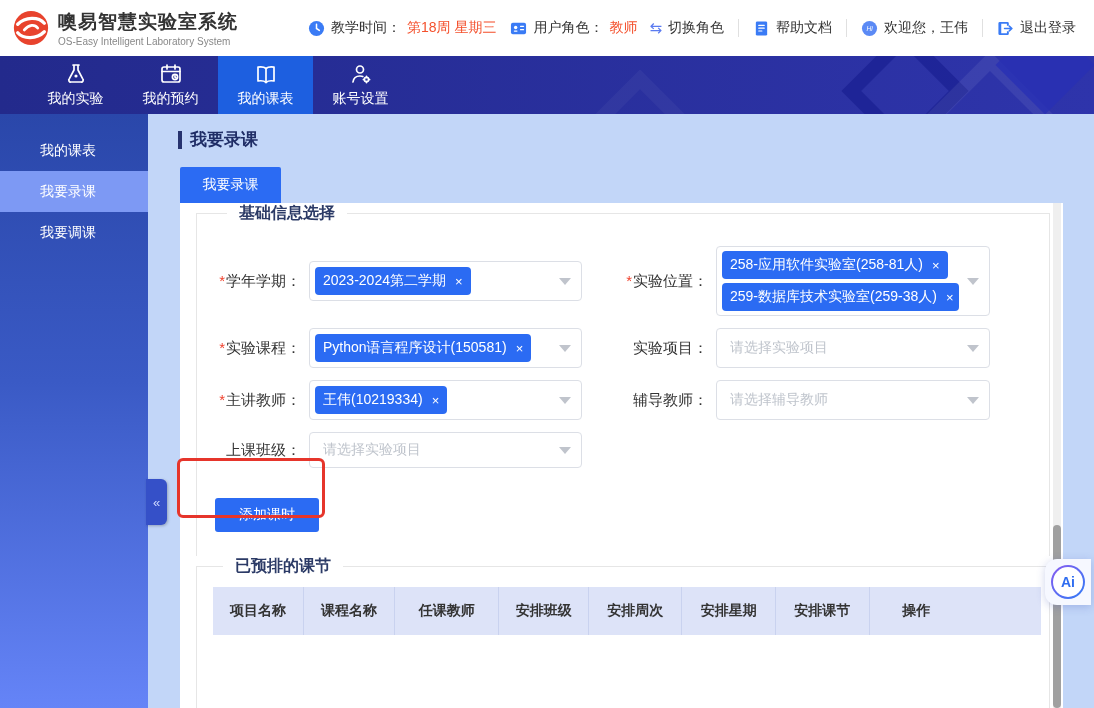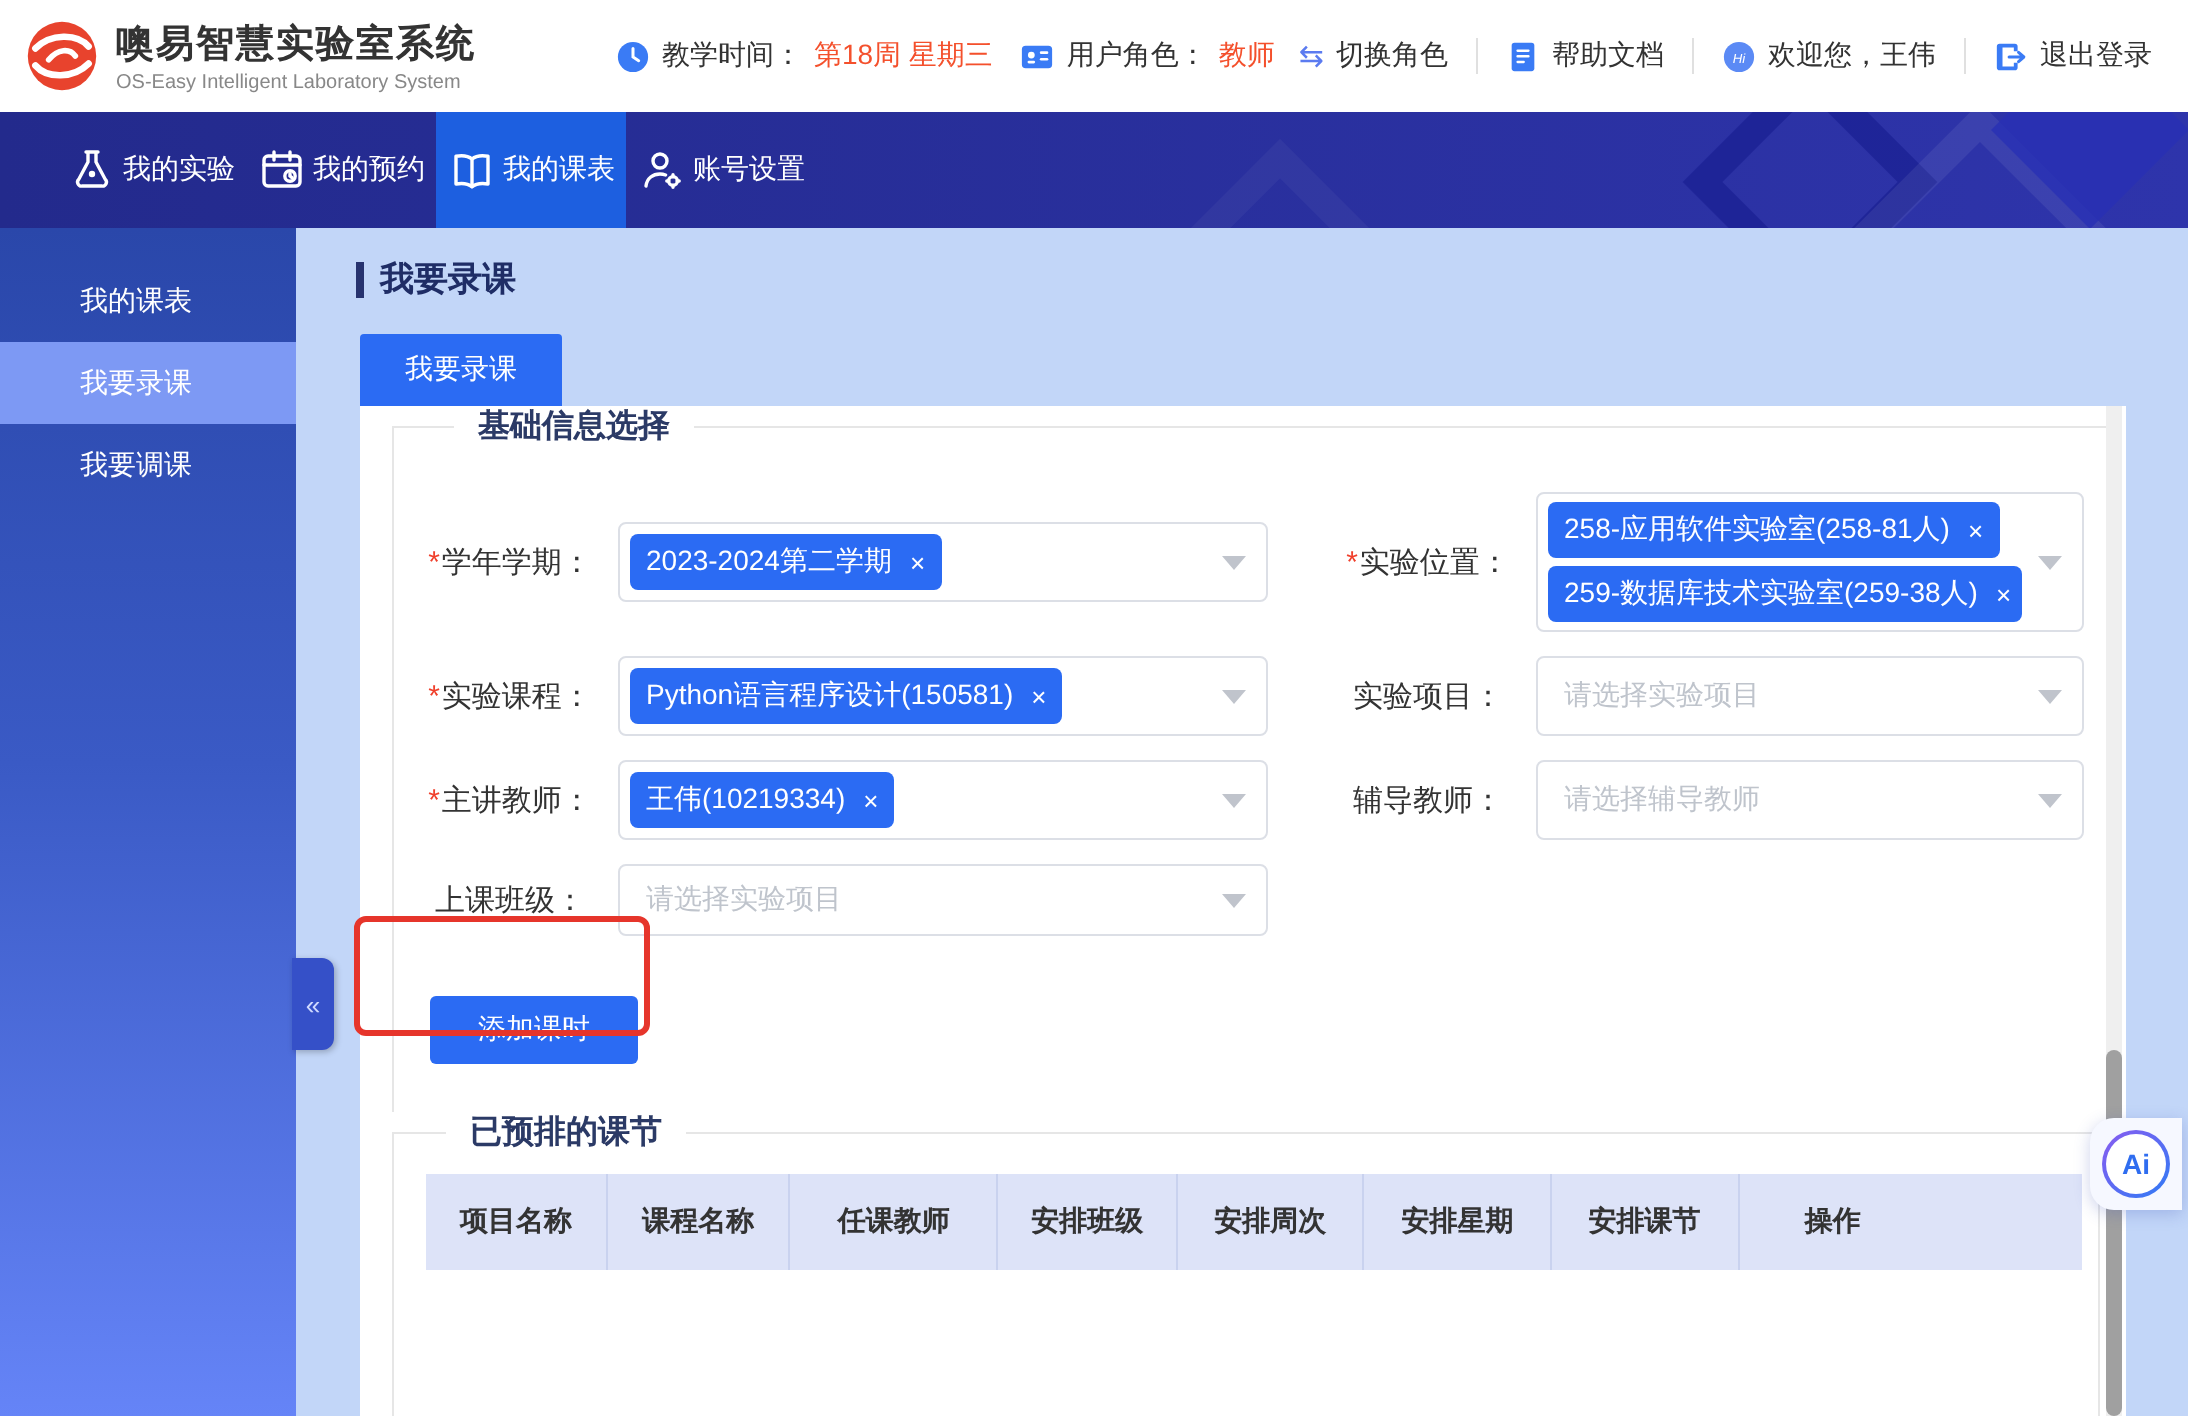--- a/index.html
+++ b/index.html
@@ -22,21 +22,21 @@
 
   
   .nav-bar { position:absolute; left:0; top:56px; width:1094px; height:58px;
     background:linear-gradient(90deg,#232a8c,#2e34ab); overflow:hidden; z-index:9; }
   .nav-deco { position:absolute; border:14px solid rgba(255,255,255,0.06); transform:rotate(45deg); }
   .nav-deco.d1 { width:90px; height:90px; left:860px; top:-10px; border-color:rgba(20,25,140,0.55); }
   .nav-deco.d2 { width:120px; height:120px; left:930px; top:20px; border-color:rgba(255,255,255,0.07); }
   .nav-deco.d3 { width:70px; height:70px; left:1010px; top:-26px; background:rgba(40,48,180,0.8); border:none; }
   .nav-deco.d4 { width:80px; height:80px; left:600px; top:30px; border-color:rgba(255,255,255,0.04); }
   .nav-items { position:relative; display:flex; height:100%; padding-left:28px; }
-  .nav-item { width:95px; height:100%; display:flex; flex-direction:row; align-items:center;
+  .nav-item { width:95px; height:100%; display:flex; flex-direction:column; align-items:center;
     justify-content:center; gap:4px; color:#fff; font-size:14px; cursor:pointer; }
   .nav-item.active { background:#1d5fe0; }
   .nav-item svg { width:24px; height:24px; }
 
   
   .sidebar { position:absolute; left:0; top:114px; width:148px; height:594px;
     background:linear-gradient(180deg,#2a47aa 0%,#3a5ac5 45%,#6584f7 100%); z-index:8; }
   .side-item { height:41px; line-height:41px; padding-left:40px; color:#fff; font-size:14px;
     cursor:pointer; margin-top:0; }
   .side-item:first-child { margin-top:16px; }
@@ -55,26 +55,26 @@
     cursor:pointer; border-radius:2px 2px 0 0; }
   .panel { position:absolute; left:32px; top:89px; width:883px; height:520px; background:#fff;
     padding:0 13px 0 16px; overflow:hidden; }
 
   fieldset { border:1px solid #e6e6e6; border-bottom:none; padding:22px 18px 14px 12px; }
   fieldset legend { font-size:16px; color:#2b3a66; font-weight:bold; margin-left:18px; padding:0 12px; }
 
   .form-row { display:flex; align-items:center; margin-bottom:12px; }
   .fgroup { display:flex; align-items:center; }
   .fgroup.right { margin-left:34px; }
-  .flabel { width:92px; text-align:center; font-size:15px; color:#333; margin-right:8px; white-space:nowrap; }
+  .flabel { width:92px; text-align:right; font-size:15px; color:#333; margin-right:8px; white-space:nowrap; }
   .req { color:#f0402c; margin-right:1px; }
   .selectbox { position:relative; border:1px solid #dcdfe6; border-radius:4px; background:#fff;
     min-height:40px; display:flex; flex-direction:column; justify-content:center; align-items:flex-start;
     gap:4px; padding:4px 30px 4px 5px; cursor:pointer; }
-  .selectbox.w-l { width:325px; }
+  .selectbox.w-l { width:273px; }
   .selectbox.w-r { width:274px; }
   .caret { position:absolute; right:10px; top:50%; margin-top:-3px; width:0; height:0;
     border-left:6px solid transparent; border-right:6px solid transparent; border-top:7px solid #c0c4cc; }
   .tag { background:#2b6bf3; color:#fff; font-size:14px; border-radius:4px; padding:5px 8px;
     display:inline-flex; align-items:center; gap:9px; white-space:nowrap; max-width:100%; }
   .tag .x { font-size:13px; cursor:pointer; line-height:1; }
   .placeholder { color:#bfc4cc; font-size:14px; padding-left:8px; }
 
   .add-btn { margin:18px 0 10px 6px; width:104px; height:34px; background:#2b6bf3; color:#fff;
     border:none; border-radius:3px; font-size:14px; cursor:pointer; font-family:inherit; }

